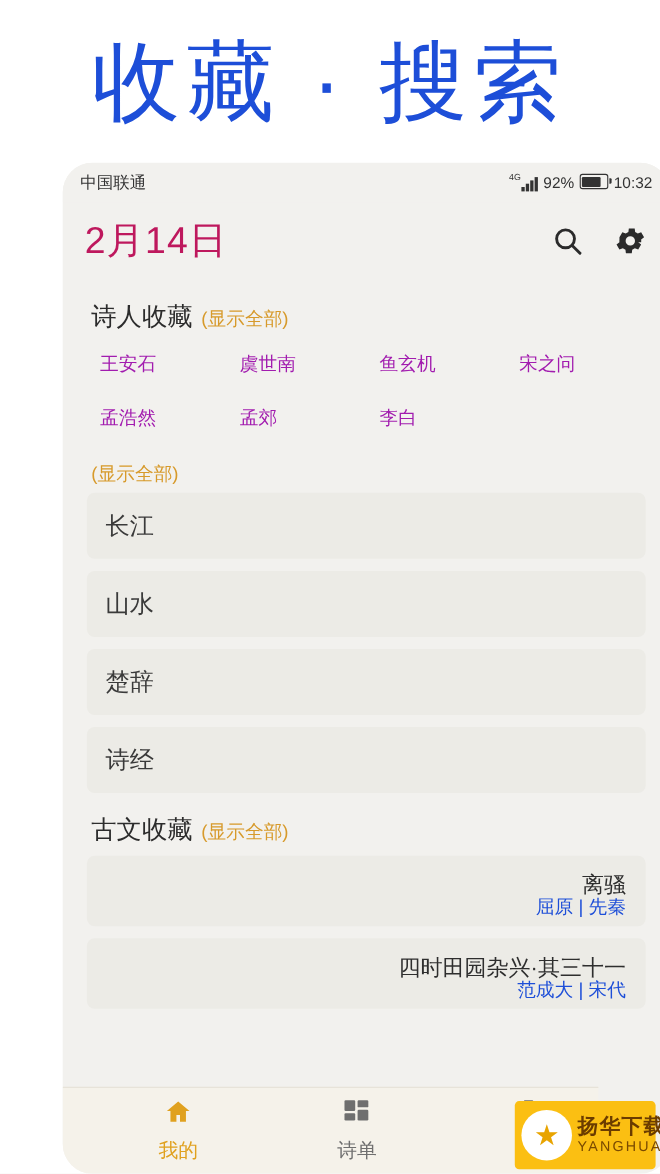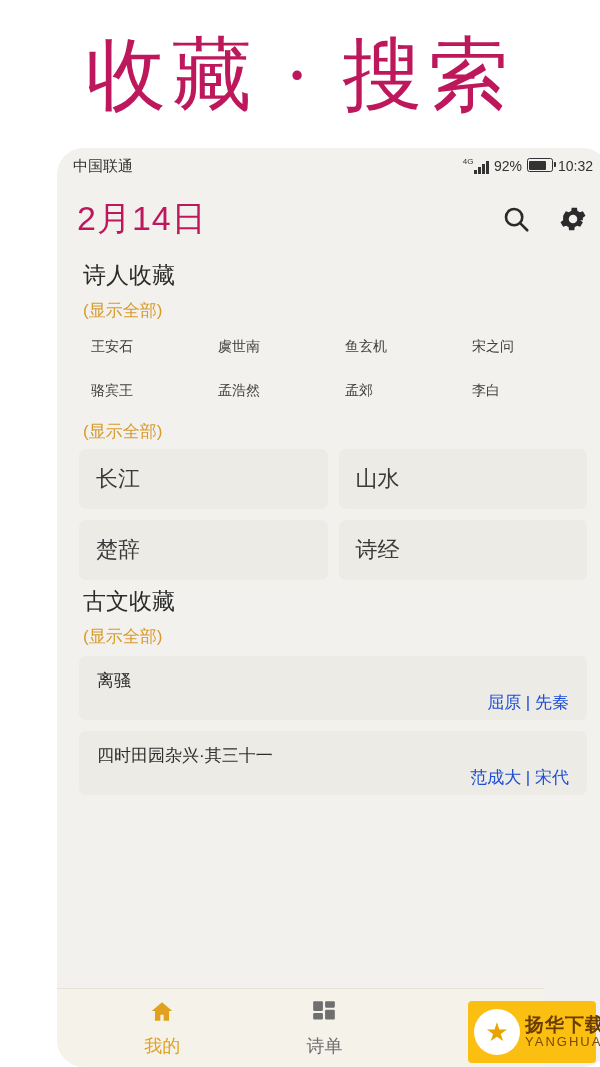--- a/index.html
+++ b/index.html
@@ -15,24 +15,24 @@
     position: relative;
   }
 
   
   .headline {
     position: absolute;
     top: 22px;
     left: 0;
     width: 600px;
     text-align: center;
-    font-family: Liberation Serif, serif;
+    font-family: Liberation Sans, sans-serif;
     font-size: 80px;
     letter-spacing: 6px;
-    color: #be185d;
+    color: #1d4ed8;
     font-weight: 400;
     white-space: nowrap;
   }
 
   
   .phone {
     position: absolute;
     left: 57px;
     top: 148px;
     width: 552px;
@@ -115,51 +115,50 @@
   
   .content {
     padding: 0 22px;
     height: 740px;
     overflow: hidden;
   }
   .section-head {
     display: flex;
     align-items: baseline;
     gap: 8px;
-    margin: 6px 0 6px 4px;
-    flex-direction: column;
+    margin: 18px 0 6px 4px;
   }
   .section-head .sec-title {
     font-size: 23px;
     color: #2c2c2c;
   }
   .section-head .sec-more {
     font-size: 17px;
     color: #d79a2b;
   }
 
   
   .poets {
     display: grid;
     grid-template-columns: repeat(4, 1fr);
     row-gap: 6px;
     margin: 4px 0 10px 0;
   }
   .poet {
-    font-size: 14px;
-    color: #404040;
+    font-size: 17px;
+    color: #a21caf;
     padding: 10px 4px;
     text-align: left;
     padding-left: 12px;
   }
 
   
   .cards {
     display: grid;
-    grid-template-columns: 1fr 1fr;
+    grid-template-columns: 1fr;
     gap: 11px;
     margin-top: 6px;
   }
   .card {
     background: #ecebe6;
     border-radius: 7px;
     height: 60px;
     display: flex;
     align-items: center;
     padding-left: 17px;
@@ -172,22 +171,23 @@
   .classic {
     background: #ecebe6;
     border-radius: 7px;
     padding: 13px 18px 10px 18px;
     margin-bottom: 11px;
     height: 64px;
     box-sizing: border-box;
     position: relative;
   }
   .classic .c-title {
-    font-size: 17px;
+    font-size: 20px;
     color: #2e2e2e;
+    text-align: right;
   }
   .classic .c-meta {
     position: absolute;
     right: 18px;
     bottom: 6px;
     font-size: 17px;
     color: #1d4ed8;
   }
 
   
@@ -305,21 +305,20 @@
 
     <div class="section-head">
       <span class="sec-title">诗人收藏</span>
       <span class="sec-more">(显示全部)</span>
     </div>
     <div class="poets">
       <div class="poet">王安石</div>
       <div class="poet">虞世南</div>
       <div class="poet">鱼玄机</div>
       <div class="poet">宋之问</div>
-      <div class="poet">骆宾王</div>
       <div class="poet">孟浩然</div>
       <div class="poet">孟郊</div>
       <div class="poet">李白</div>
     </div>
 
     <div class="section-head">
       <span class="sec-more">(显示全部)</span>
     </div>
     <div class="cards">
       <div class="card">长江</div>

